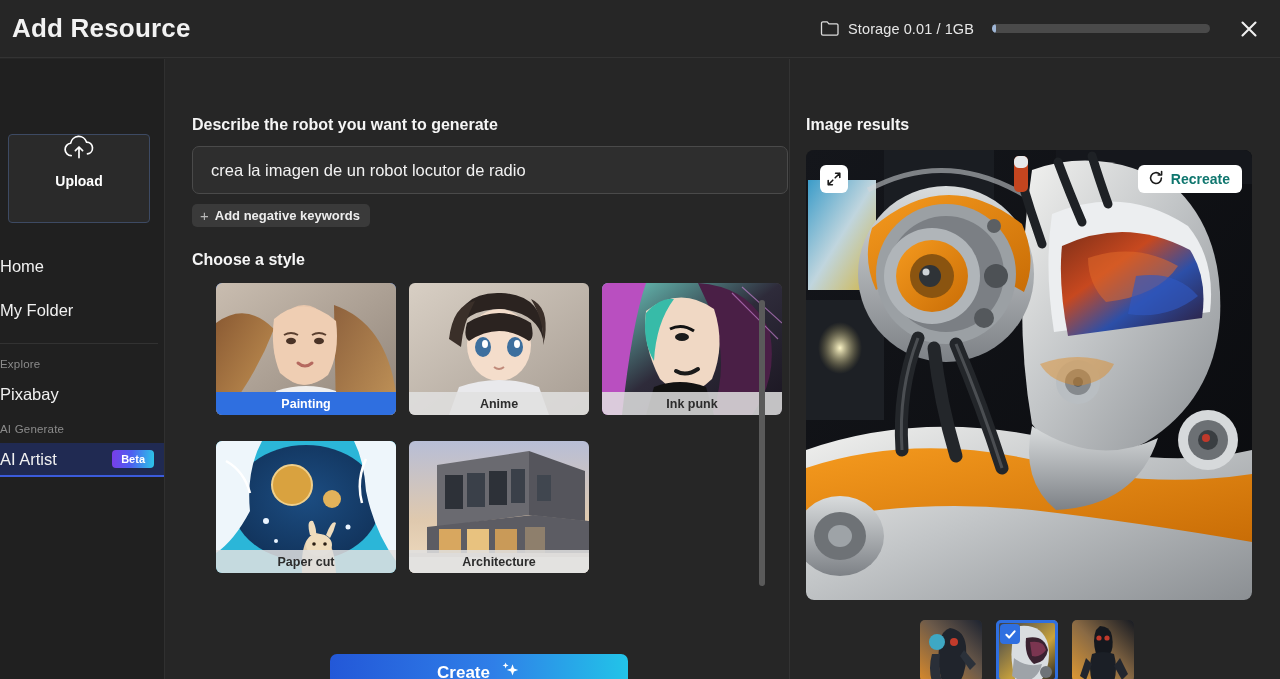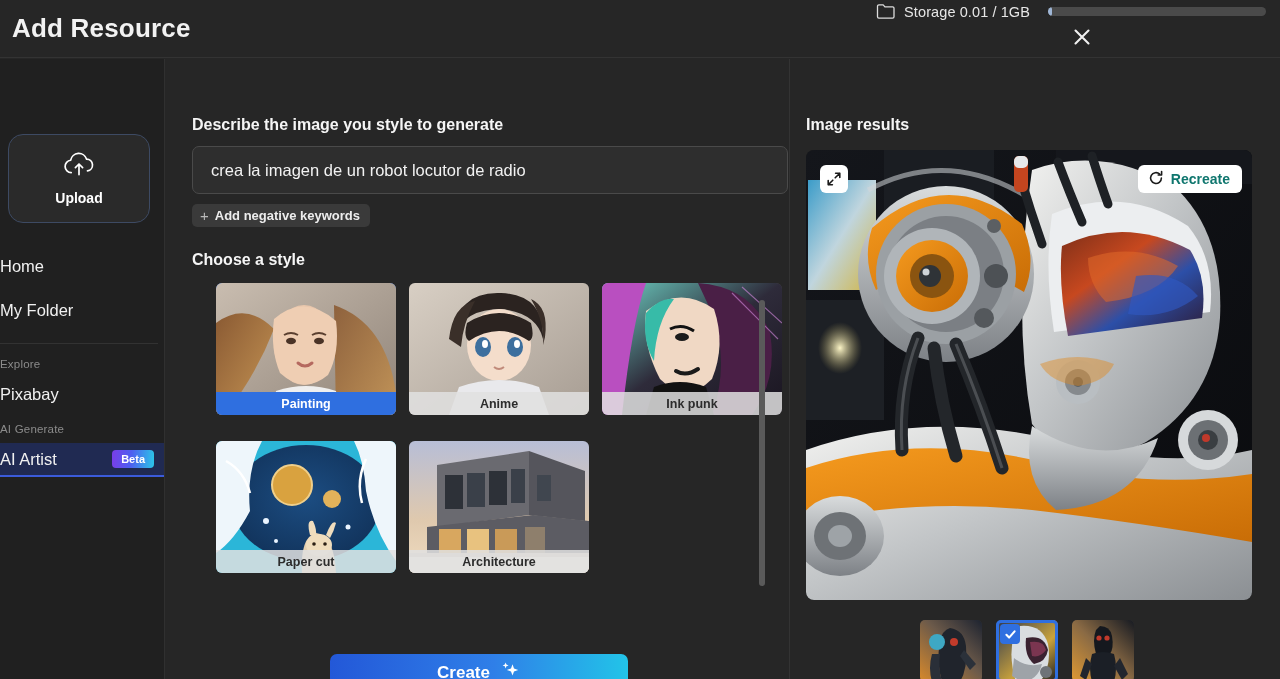--- a/index.html
+++ b/index.html
@@ -20,21 +20,21 @@
     display: flex; align-items: center;
   }
   .header-title {
     margin-left: 12px;
     font-size: 26px; font-weight: 700;
     letter-spacing: .2px;
     color: #f2f2f2;
   }
   .header-right {
     margin-left: auto; display: flex; align-items: center;
-    gap: 0; padding-right: 14px; flex-direction: column;
+    gap: 0; padding-right: 14px;
   }
   .storage-wrap { display: flex; align-items: center; gap: 8px; }
   .folder-icon { width: 20px; height: 17px; display: block; }
   .storage-label { font-size: 14.5px; color: #e6e6e6; font-weight: 400; letter-spacing:.1px;}
   .storage-bar {
     position: relative;
     width: 218px; height: 9px; border-radius: 5px;
     background: #4a4a4a; margin-left: 10px; overflow: hidden;
   }
   .storage-fill {
@@ -52,24 +52,24 @@
   .sidebar {
     position: absolute; top: 59px; left: 0;
     width: 165px; height: 620px;
     background: #202020;
     border-right: 1px solid #303030;
   }
   .upload-card {
     margin: 75px 14px 0 8px;
     height: 89px;
     border: 1px solid #3d4a63;
-    border-radius: 15px;
+    border-radius: 4px;
     background: #2a2a2a;
     display: flex; flex-direction: column;
-    align-items: center; justify-content: center; gap: 8px;
+    align-items: center; gap: 8px;
     cursor: pointer;
   }
   .upload-label { font-size: 14px; font-weight: 700; color: #ffffff; }
 
   .nav-item {
     height: 30px; display: flex; align-items: center;
     padding-left: 0px; font-size: 16.5px; color: #f0f0f0;
     cursor: pointer; position: relative;
   }
   .nav-home { margin-top: 28px; }
@@ -272,21 +272,21 @@
 
   <div class="nav-section">AI Generate</div>
   <div class="nav-item nav-aiartist">
     <span>AI Artist</span>
     <span class="beta-badge">Beta</span>
   </div>
 </div>
 
 <div class="form-panel">
 
-  <div class="section-title lbl-describe">Describe the image you style to generate</div>
+  <div class="section-title lbl-describe">Describe the robot you want to generate</div>
 
   <div class="prompt-box" placeholder="Describe the image you want to generate">
     <span class="prompt-text">crea la imagen de un robot locutor de radio</span>
   </div>
 
   <div class="neg-pill">
     <span class="neg-plus">+</span>
     <span class="neg-text">Add negative keywords</span>
   </div>
 

